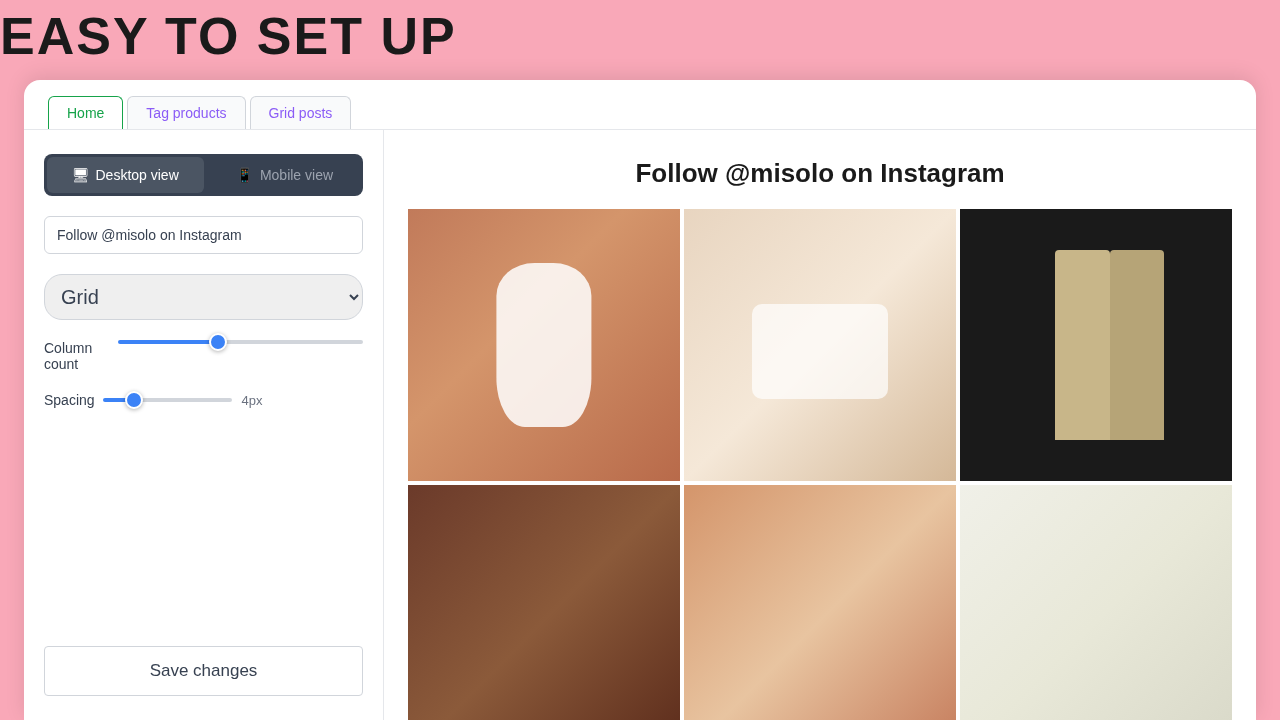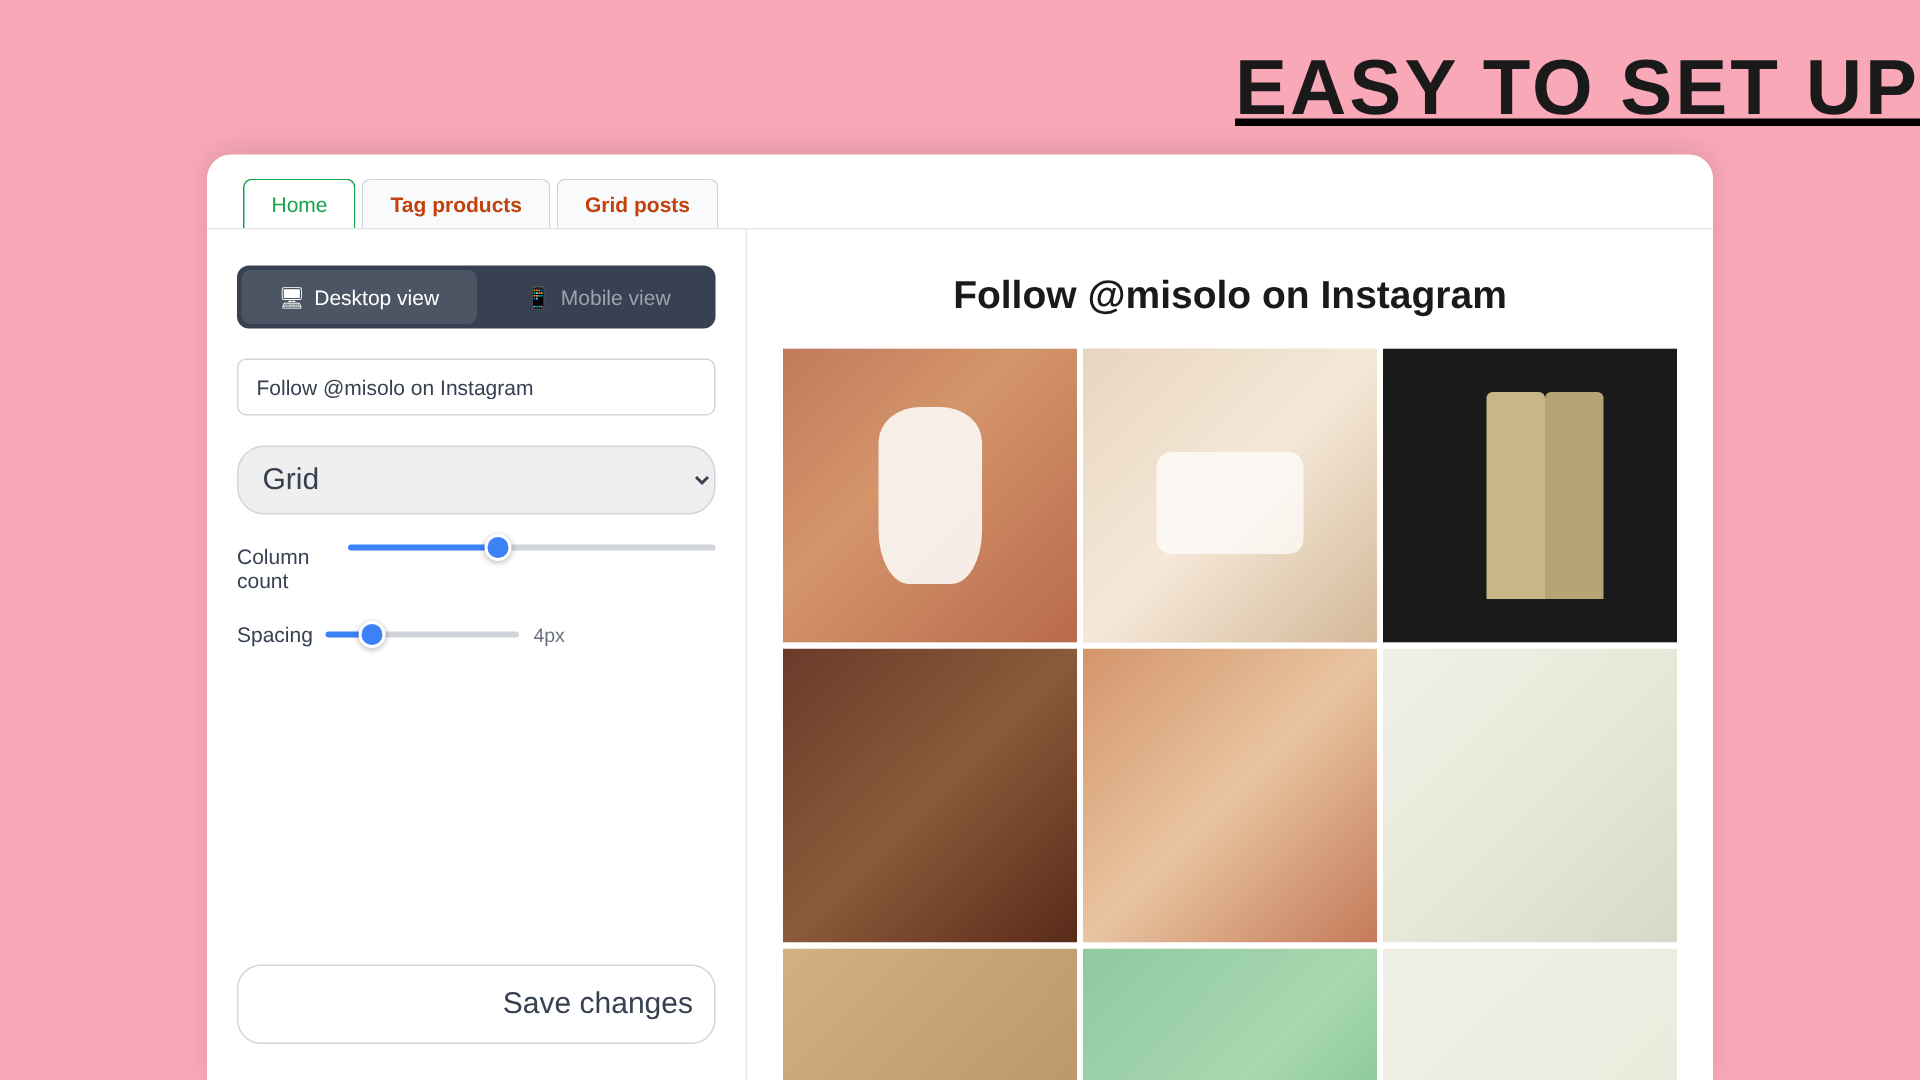--- a/index.html
+++ b/index.html
@@ -8,37 +8,36 @@
       font-family: -apple-system, BlinkMacSystemFont, 'Segoe UI', sans-serif;
       width: 1280px;
       height: 720px;
       overflow: hidden;
       display: flex;
       flex-direction: column;
       align-items: center;
     }
     .page-header {
       width: 100%;
-      text-align: right;
-      padding: 29px 0 14px;
+      text-align: left;
+      padding: 6px 0 14px;
       background-color: #f9a8b8;
-      text-decoration: underline;
     }
     .page-header h1 {
       font-size: 52px;
       font-weight: 900;
       font-family: 'Arial Black', 'Impact', sans-serif;
       letter-spacing: 2px;
       color: #1a1a1a;
       text-transform: uppercase;
     }
     .app-container {
       background: #ffffff;
       border-radius: 16px 16px 0 0;
-      width: 1004px;
+      width: 1232px;
       flex: 1;
       display: flex;
       flex-direction: column;
       overflow: hidden;
       box-shadow: 0 -4px 20px rgba(0,0,0,0.1);
     }
     .tab-bar {
       display: flex;
       align-items: center;
       padding: 16px 24px 0;
@@ -46,22 +45,21 @@
       border-bottom: 1px solid #e5e7eb;
     }
     .tab {
       padding: 8px 18px;
       border-radius: 6px 6px 0 0;
       font-size: 14px;
       cursor: pointer;
       border: 1px solid #d1d5db;
       border-bottom: none;
       background: #f9fafb;
-      color: #c2410c;
-      font-weight: bold;
+      color: #8b5cf6;
     }
     .tab.active {
       background: #fff;
       color: #16a34a;
       border-color: #16a34a;
       font-weight: 500;
     }
     .main-content {
       display: flex;
       flex: 1;
@@ -164,26 +162,26 @@
     }
     .slider-value {
       font-size: 13px;
       color: #6b7280;
       min-width: 30px;
       text-align: left;
     }
     .save-btn {
       padding: 14px;
       border: 1px solid #d1d5db;
-      border-radius: 16px;
+      border-radius: 4px;
       background: #fff;
-      font-size: 20px;
+      font-size: 17px;
       color: #374151;
       cursor: pointer;
-      text-align: right;
+      text-align: center;
       margin-top: auto;
     }
     .preview-area {
       flex: 1;
       padding: 28px 24px;
       overflow-y: auto;
       background: #fff;
     }
     .preview-title {
       text-align: center;

